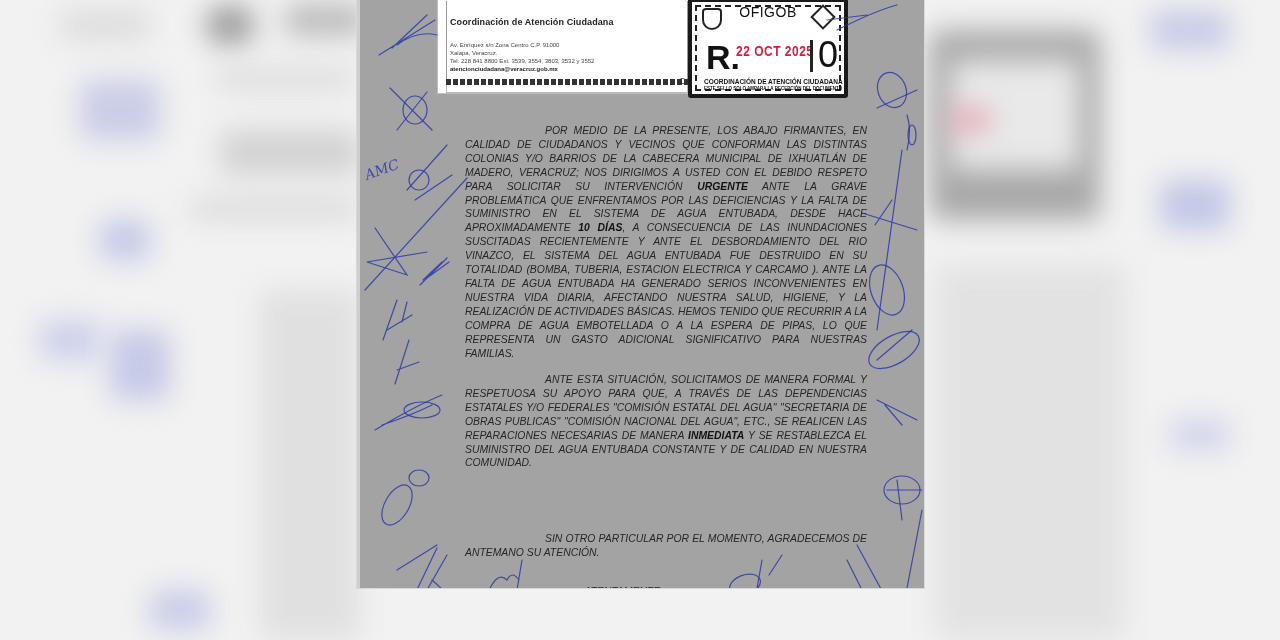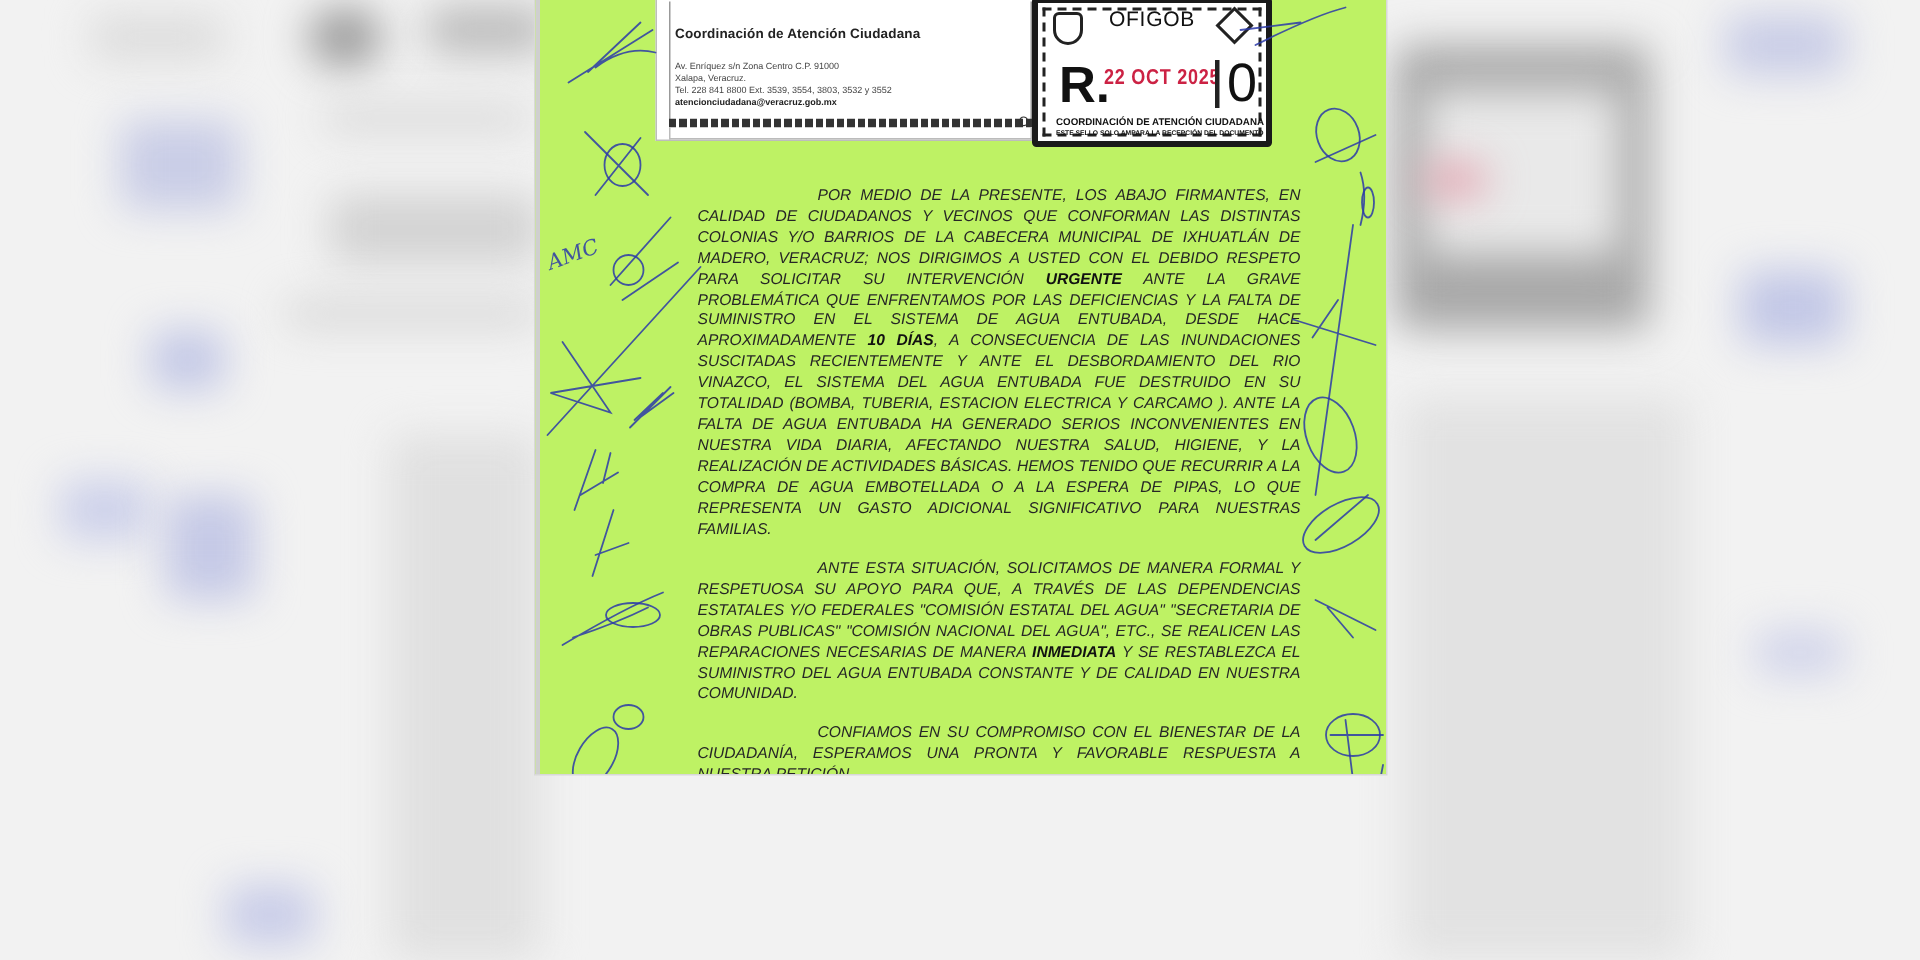--- a/index.html
+++ b/index.html
@@ -5,22 +5,22 @@
   * { margin: 0; padding: 0; box-sizing: border-box; }
   html, body { width: 1280px; height: 640px; overflow: hidden; background: #eeeeee; }
   body { position: relative; font-family: "Liberation Sans", sans-serif; }
 
   
   .bg { position: absolute; inset: 0; overflow: hidden; background: #f2f2f2; }
   .bg .blob { position: absolute; filter: blur(14px); border-radius: 8px; }
 
   
   .page {
-    position: absolute; left: 357px; top: 0; width: 567px; height: 516px;
-    background: #bef264; overflow: hidden;
+    position: absolute; left: 357px; top: 0; width: 567px; height: 588px;
+    background: #a3a3a3; overflow: hidden;
     box-shadow: 0 0 0 1px #d8d8d8;
   }
   .page .edge-l { position: absolute; left: 0; top: 0; width: 3px; height: 640px; background: #cfcfcf; }
 
   
   .letterhead {
     position: absolute; left: 80px; top: -6px; width: 252px; height: 100px;
     background: #fff; border: 1px solid #bdbdbd;
   }
   .letterhead .inner { position: absolute; left: 8px; right: 0; top: 6px; bottom: 10px; background: #fff; border-left: 1px solid #999; border-right: 1px solid #999; }
@@ -128,24 +128,24 @@
   </div>
 
   <div class="body para1">
     <p><span>POR MEDIO DE LA PRESENTE, LOS ABAJO FIRMANTES, EN CALIDAD DE CIUDADANOS Y VECINOS QUE CONFORMAN LAS DISTINTAS COLONIAS Y/O BARRIOS DE LA CABECERA MUNICIPAL DE IXHUATLÁN DE MADERO, VERACRUZ; NOS DIRIGIMOS A USTED CON EL DEBIDO RESPETO PARA SOLICITAR SU INTERVENCIÓN </span><b>URGENTE</b><span> ANTE LA GRAVE PROBLEMÁTICA QUE ENFRENTAMOS POR LAS DEFICIENCIAS Y LA FALTA DE SUMINISTRO EN EL SISTEMA DE AGUA ENTUBADA, DESDE HACE APROXIMADAMENTE </span><b>10 DÍAS</b><span>, A CONSECUENCIA DE LAS INUNDACIONES SUSCITADAS RECIENTEMENTE Y ANTE EL DESBORDAMIENTO DEL RIO VINAZCO, EL SISTEMA DEL AGUA ENTUBADA FUE DESTRUIDO EN SU TOTALIDAD (BOMBA, TUBERIA, ESTACION ELECTRICA Y CARCAMO ). ANTE LA FALTA DE AGUA ENTUBADA HA GENERADO SERIOS INCONVENIENTES EN NUESTRA VIDA DIARIA, AFECTANDO NUESTRA SALUD, HIGIENE, Y LA REALIZACIÓN DE ACTIVIDADES BÁSICAS. HEMOS TENIDO QUE RECURRIR A LA COMPRA DE AGUA EMBOTELLADA O A LA ESPERA DE PIPAS, LO QUE REPRESENTA UN GASTO ADICIONAL SIGNIFICATIVO PARA NUESTRAS FAMILIAS.</span></p>
   </div>
 
   <div class="body para2">
     <p><span>ANTE ESTA SITUACIÓN, SOLICITAMOS DE MANERA FORMAL Y RESPETUOSA SU APOYO PARA QUE, A TRAVÉS DE LAS DEPENDENCIAS ESTATALES  Y/O FEDERALES  "COMISIÓN ESTATAL DEL AGUA" "SECRETARIA DE OBRAS PUBLICAS" "COMISIÓN NACIONAL DEL AGUA", ETC.,  SE REALICEN LAS REPARACIONES NECESARIAS DE MANERA </span><b>INMEDIATA</b><span> Y SE RESTABLEZCA EL SUMINISTRO DEL AGUA ENTUBADA CONSTANTE Y DE CALIDAD EN NUESTRA COMUNIDAD.</span></p>
   </div>
 
-  <div class="body para3">
-    <p><span>CONFIAMOS EN SU COMPROMISO CON EL BIENESTAR DE LA CIUDADANÍA, ESPERAMOS UNA PRONTA Y FAVORABLE RESPUESTA A NUESTRA PETICIÓN.</span></p>
-  </div>
-
+
+  <div class="body para4">
+    <p><span>SIN OTRO PARTICULAR POR EL MOMENTO, AGRADECEMOS DE ANTEMANO SU ATENCIÓN.</span></p>
+  </div>
 
   <div class="atentamente">ATENTAMENTE:</div>
   <div class="place-date">IXHUATLAN DE MADERO, VER.; A 18 DE OCTUBRE DEL 2025.</div>
 
   <svg class="sigs" viewBox="0 0 567 640">
     <g>
       <path d="M22 55 L78 20 M35 48 L70 15 M40 45 Q60 30 80 35"></path>
     </g>
     <g>
       <path d="M33 88 L75 130 M40 130 L70 92"></path>

